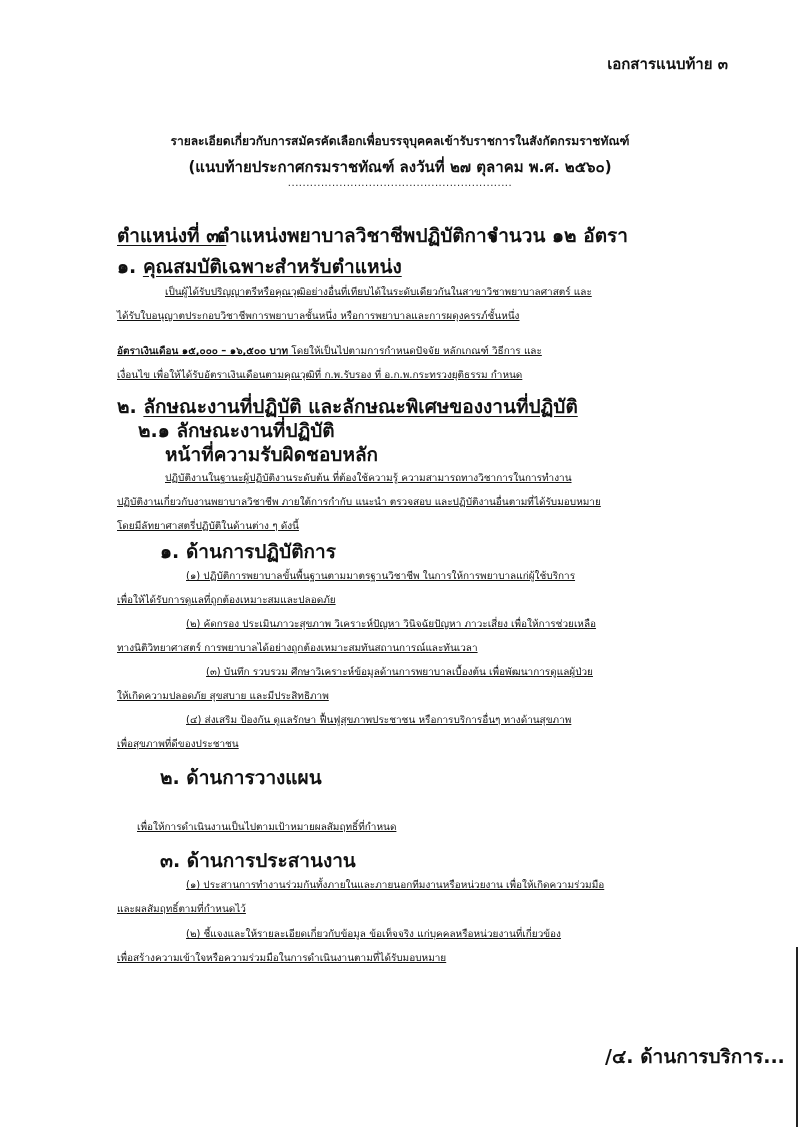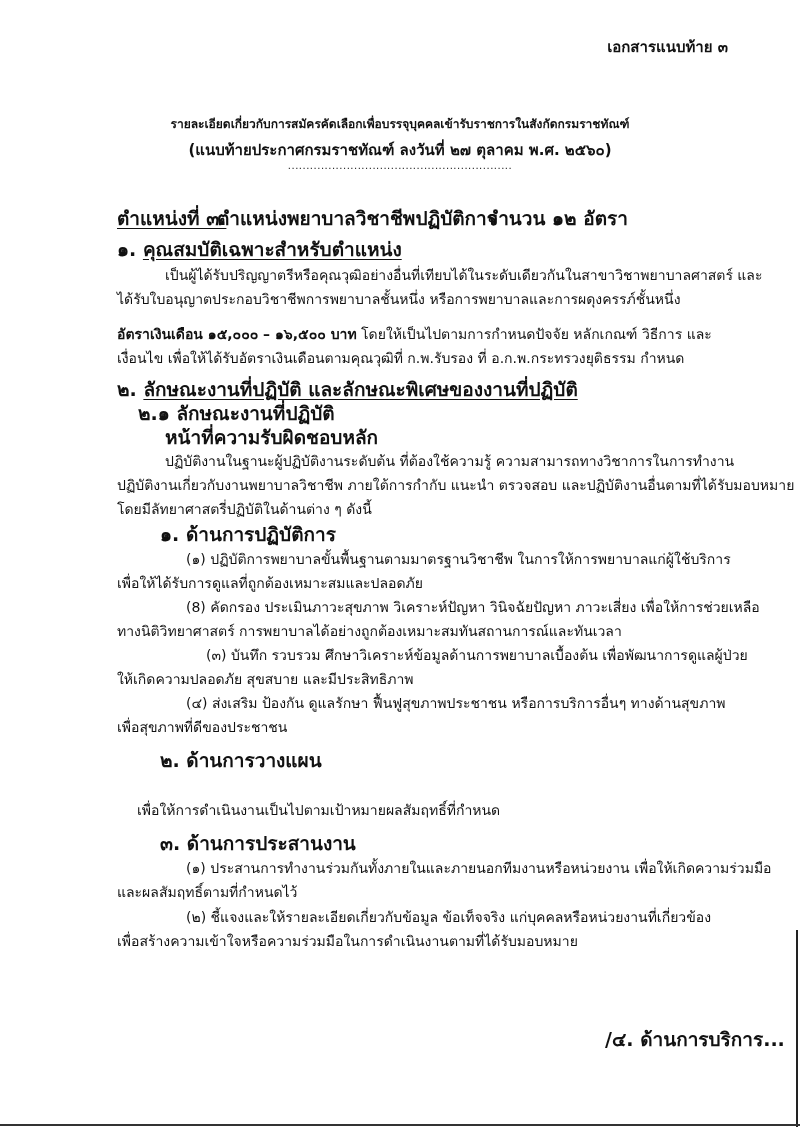--- a/index.html
+++ b/index.html
@@ -1,24 +1,24 @@
 <!DOCTYPE html>
 <html><head>
   <meta charset="utf-8">
   <style>
     html, body { margin: 0; padding: 0; }
     body {
       width: 800px; height: 1127px; background: #ffffff; position: relative; overflow: hidden;
       font-family: "DejaVu Sans", "Liberation Sans", sans-serif; color: #111111;
     }
-    .page { position: absolute; left: 0; top: 0; width: 800px; height: 900px; }
+    .page { position: absolute; left: 0; top: 17px; width: 800px; height: 900px; }
     .abs { position: absolute; white-space: nowrap; }
     .b { font-weight: bold; }
     .u { text-decoration: underline; text-underline-offset: 3px; }
-    .t { font-size: 14px; line-height: 18px; }
+    .t { font-size: 10px; line-height: 18px; text-decoration: underline; }
     .h { font-size: 19px; line-height: 18px; font-weight: bold; }
     .annex { right: 72px; top: 35px; font-size: 15px; font-weight: bold; }
     .title1 { left: 0; width: 800px; text-align: center; top: 114px; font-size: 12px; font-weight: bold; }
     .title2 { left: 0; width: 800px; text-align: center; top: 138px; font-size: 15px; font-weight: bold; }
     .dots { left: 0; width: 800px; text-align: center; top: 160px; font-size: 10px; letter-spacing: 0.5px; color:#222; }
     .edge-right { position: absolute; left: 796px; top: 930px; width: 2px; height: 197px; background: #222; }
     .edge-bottom { position: absolute; left: 0; top: 1124px; width: 800px; height: 2px; background: #333; }
   </style>
 </head>
 <body>
@@ -54,21 +54,21 @@
   <div class="abs h" style="left:138px; top:404px;">๒.๑ ลักษณะงานที่ปฏิบัติ</div>
   <div class="abs h" style="left:165px; top:428px;">หน้าที่ความรับผิดชอบหลัก</div>
 
   <div class="abs t" style="left:165px; top:452px;">ปฏิบัติงานในฐานะผู้ปฏิบัติงานระดับต้น ที่ต้องใช้ความรู้ ความสามารถทางวิชาการในการทำงาน</div>
   <div class="abs t" style="left:117px; top:476px;">ปฏิบัติงานเกี่ยวกับงานพยาบาลวิชาชีพ ภายใต้การกำกับ แนะนำ ตรวจสอบ และปฏิบัติงานอื่นตามที่ได้รับมอบหมาย</div>
   <div class="abs t" style="left:117px; top:500px;">โดยมีลัทยาศาสตรี่ปฏิบัติในด้านต่าง ๆ ดังนี้</div>
 
   <div class="abs h" style="left:160px; top:525px;">๑. ด้านการปฏิบัติการ</div>
   <div class="abs t" style="left:186px; top:550px;">(๑) ปฏิบัติการพยาบาลขั้นพื้นฐานตามมาตรฐานวิชาชีพ ในการให้การพยาบาลแก่ผู้ใช้บริการ</div>
   <div class="abs t" style="left:117px; top:574px;">เพื่อให้ได้รับการดูแลที่ถูกต้องเหมาะสมและปลอดภัย</div>
-  <div class="abs t" style="left:186px; top:598px;">(8) คัดกรอง ประเมินภาวะสุขภาพ วิเคราะห์ปัญหา วินิจฉัยปัญหา ภาวะเสี่ยง เพื่อให้การช่วยเหลือ</div>
+  <div class="abs t" style="left:186px; top:598px;">(๒) คัดกรอง ประเมินภาวะสุขภาพ วิเคราะห์ปัญหา วินิจฉัยปัญหา ภาวะเสี่ยง เพื่อให้การช่วยเหลือ</div>
   <div class="abs t" style="left:117px; top:622px;">ทางนิติวิทยาศาสตร์ การพยาบาลได้อย่างถูกต้องเหมาะสมทันสถานการณ์และทันเวลา</div>
   <div class="abs t" style="left:186px; top:646px;margin-left:20px;">(๓) บันทึก รวบรวม ศึกษาวิเคราะห์ข้อมูลด้านการพยาบาลเบื้องต้น เพื่อพัฒนาการดูแลผู้ป่วย</div>
   <div class="abs t" style="left:117px; top:670px;">ให้เกิดความปลอดภัย สุขสบาย และมีประสิทธิภาพ</div>
   <div class="abs t" style="left:186px; top:694px;">(๔) ส่งเสริม ป้องกัน ดูแลรักษา ฟื้นฟูสุขภาพประชาชน หรือการบริการอื่นๆ ทางด้านสุขภาพ</div>
   <div class="abs t" style="left:117px; top:718px;">เพื่อสุขภาพที่ดีของประชาชน</div>
 
   <div class="abs h" style="left:160px; top:751px;">๒. ด้านการวางแผน</div>
   <div class="abs t" style="left:117px; top:801px;margin-left:20px;">เพื่อให้การดำเนินงานเป็นไปตามเป้าหมายผลสัมฤทธิ์ที่กำหนด</div>
 
   <div class="abs h" style="left:160px; top:834px;">๓. ด้านการประสานงาน</div>

